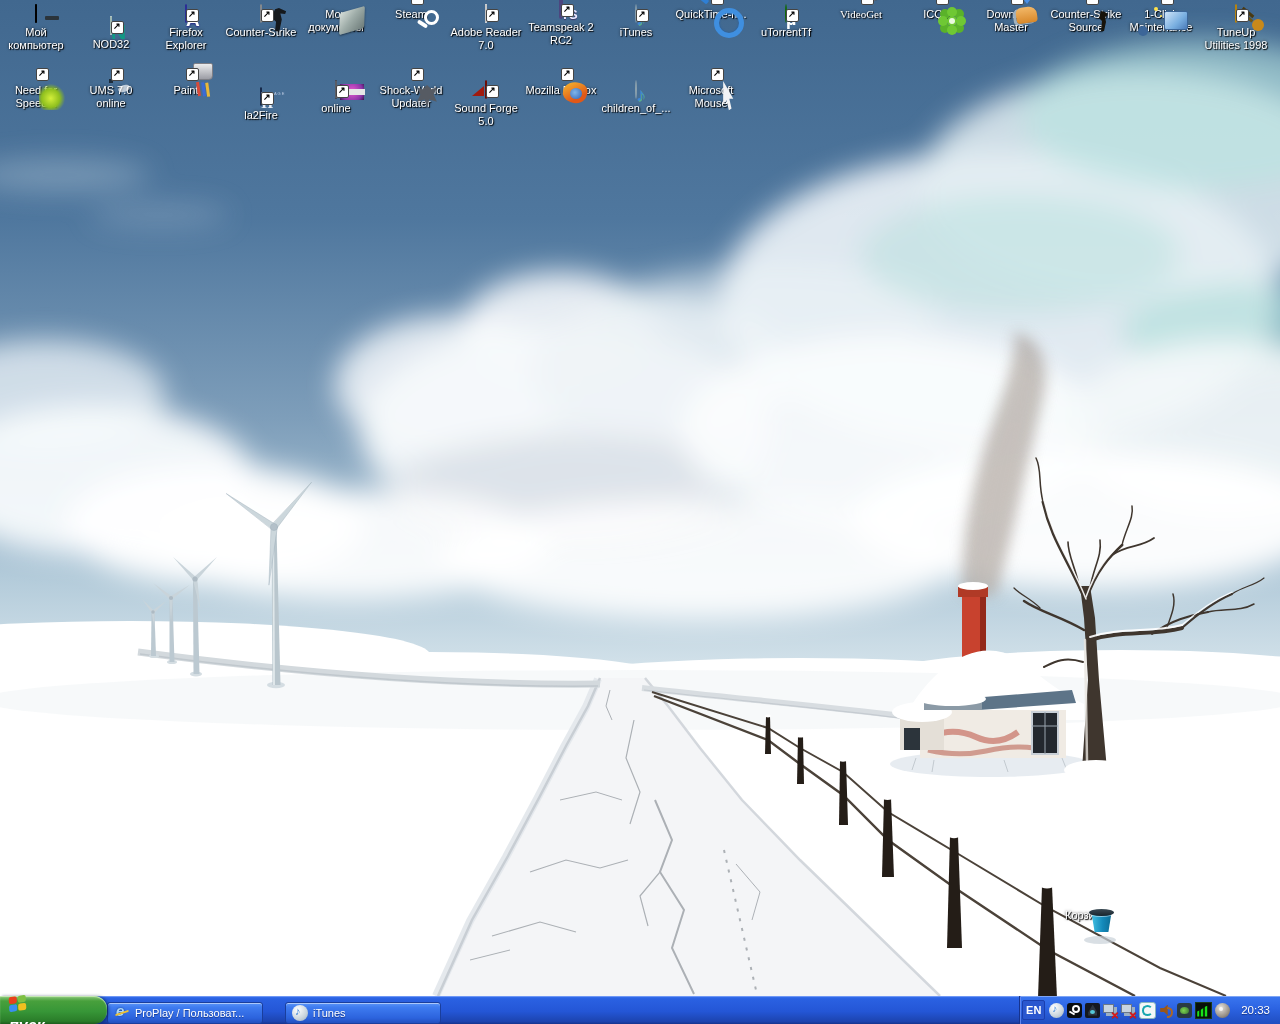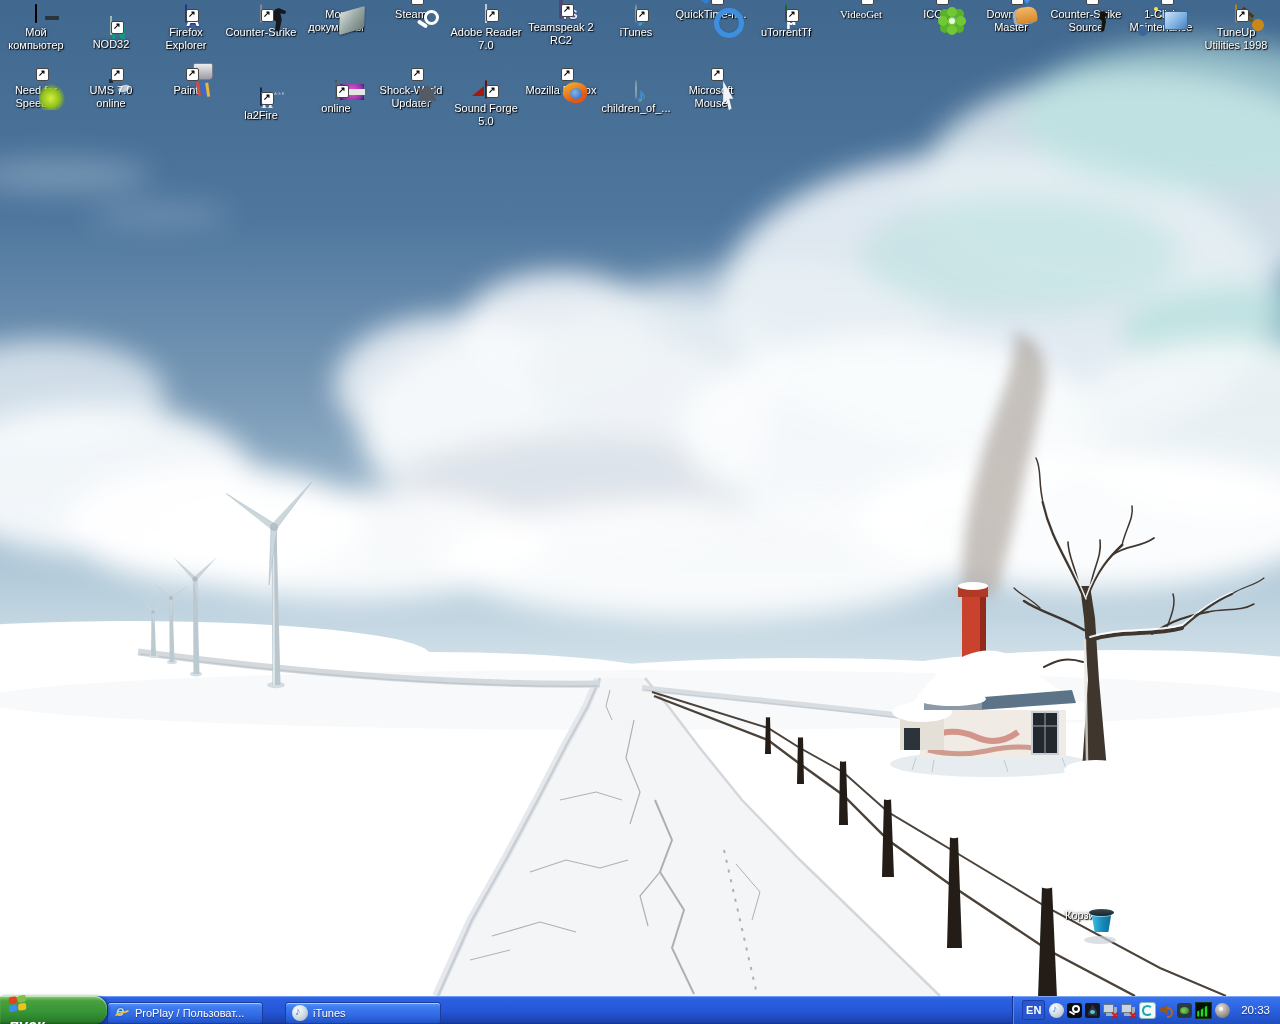--- a/index.html
+++ b/index.html
@@ -154,21 +154,21 @@
       border:1px solid #1a3e9c;border-radius:3px;box-shadow:inset 0 1px 0 rgba(255,255,255,.5);cursor:pointer;}
   .task-btn .tlabel{color:#fff;font-size:11px;white-space:nowrap;overflow:hidden;text-shadow:0 1px 1px rgba(0,20,80,.6);}
   .tico{position:relative;width:16px;height:16px;flex:0 0 16px;}
   .tico-ie::before{content:"e";position:absolute;left:2px;top:-3px;font-size:15px;font-weight:bold;font-style:italic;
       color:#aed6f8;text-shadow:0 0 2px #0c3a78;}
   .tico-ie::after{content:"";position:absolute;left:1px;top:7px;width:14px;height:2px;background:#eec235;
       transform:rotate(-18deg);border-radius:2px;}
   .tico-itunes{background:radial-gradient(circle at 35% 30%,#fff,#c9d4dc 60%,#97aab8);border-radius:50%;}
   .tico-itunes::before{content:"\266A";position:absolute;left:3px;top:0px;font-size:11px;color:#3f86d8;}
   
-  #tray{display:flex;align-items:center;gap:4px;padding:0 10px 0 9px;
+  #tray{display:flex;align-items:center;gap:4px;padding:0 10px 0 2px;
       background:linear-gradient(#3a76f0 0%,#2c63e2 45%,#1f4dc0 100%);
       border-left:1px solid #16338e;box-shadow:inset 1px 0 0 #5f86f0,inset 0 1px 0 rgba(255,255,255,.35);}
   #lang-ind{width:21px;height:18px;line-height:18px;text-align:center;color:#fff;font-size:11px;font-weight:bold;
       background:#2a57cf;border:1px solid #1b3fae;border-radius:2px;cursor:pointer;}
   #tray-icons{display:flex;align-items:center;gap:3px;}
   .tri{position:relative;width:15px;height:15px;cursor:pointer;}
   .tri-itunes{background:radial-gradient(circle at 35% 30%,#fff,#c9d4dc 60%,#93a6b4);border-radius:50%;}
   .tri-itunes::before{content:"\266A";position:absolute;left:3px;top:0;font-size:10px;color:#3f86d8;}
   .tri-steam{background:#0a0d10;border-radius:3px;}
   .tri-steam::before{content:"";position:absolute;left:5px;top:2px;width:4px;height:4px;border:2px solid #fff;border-radius:50%;}

